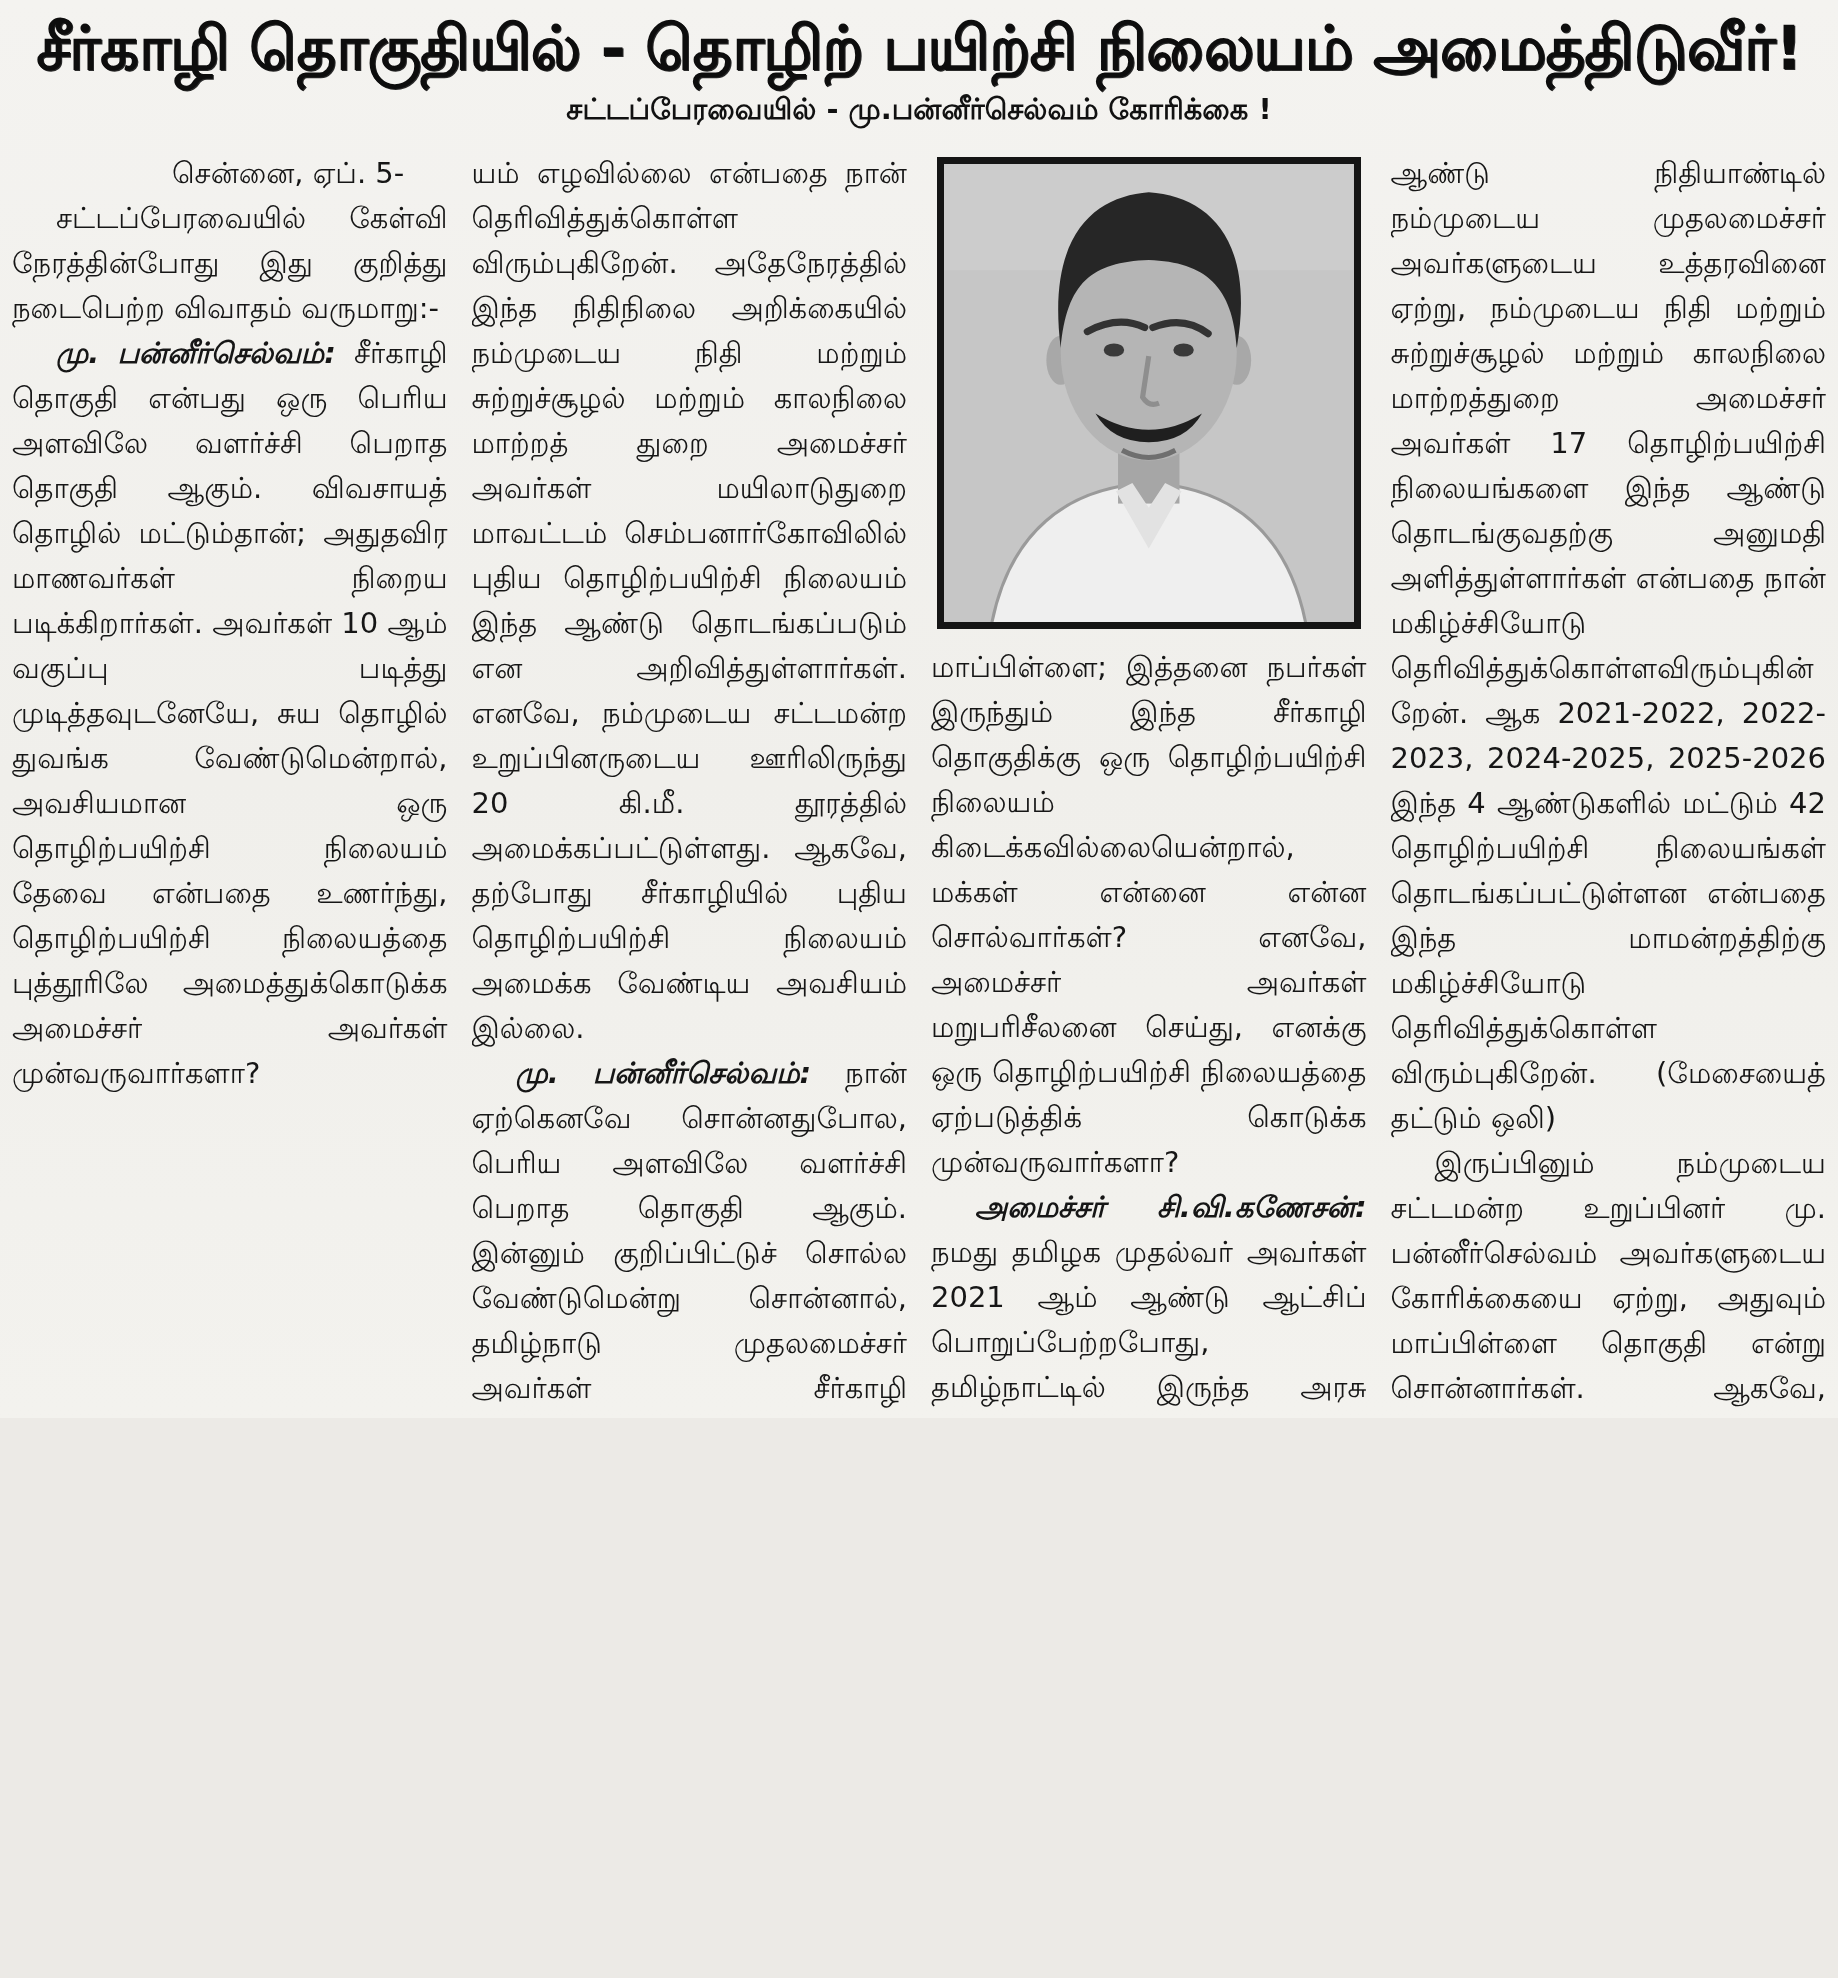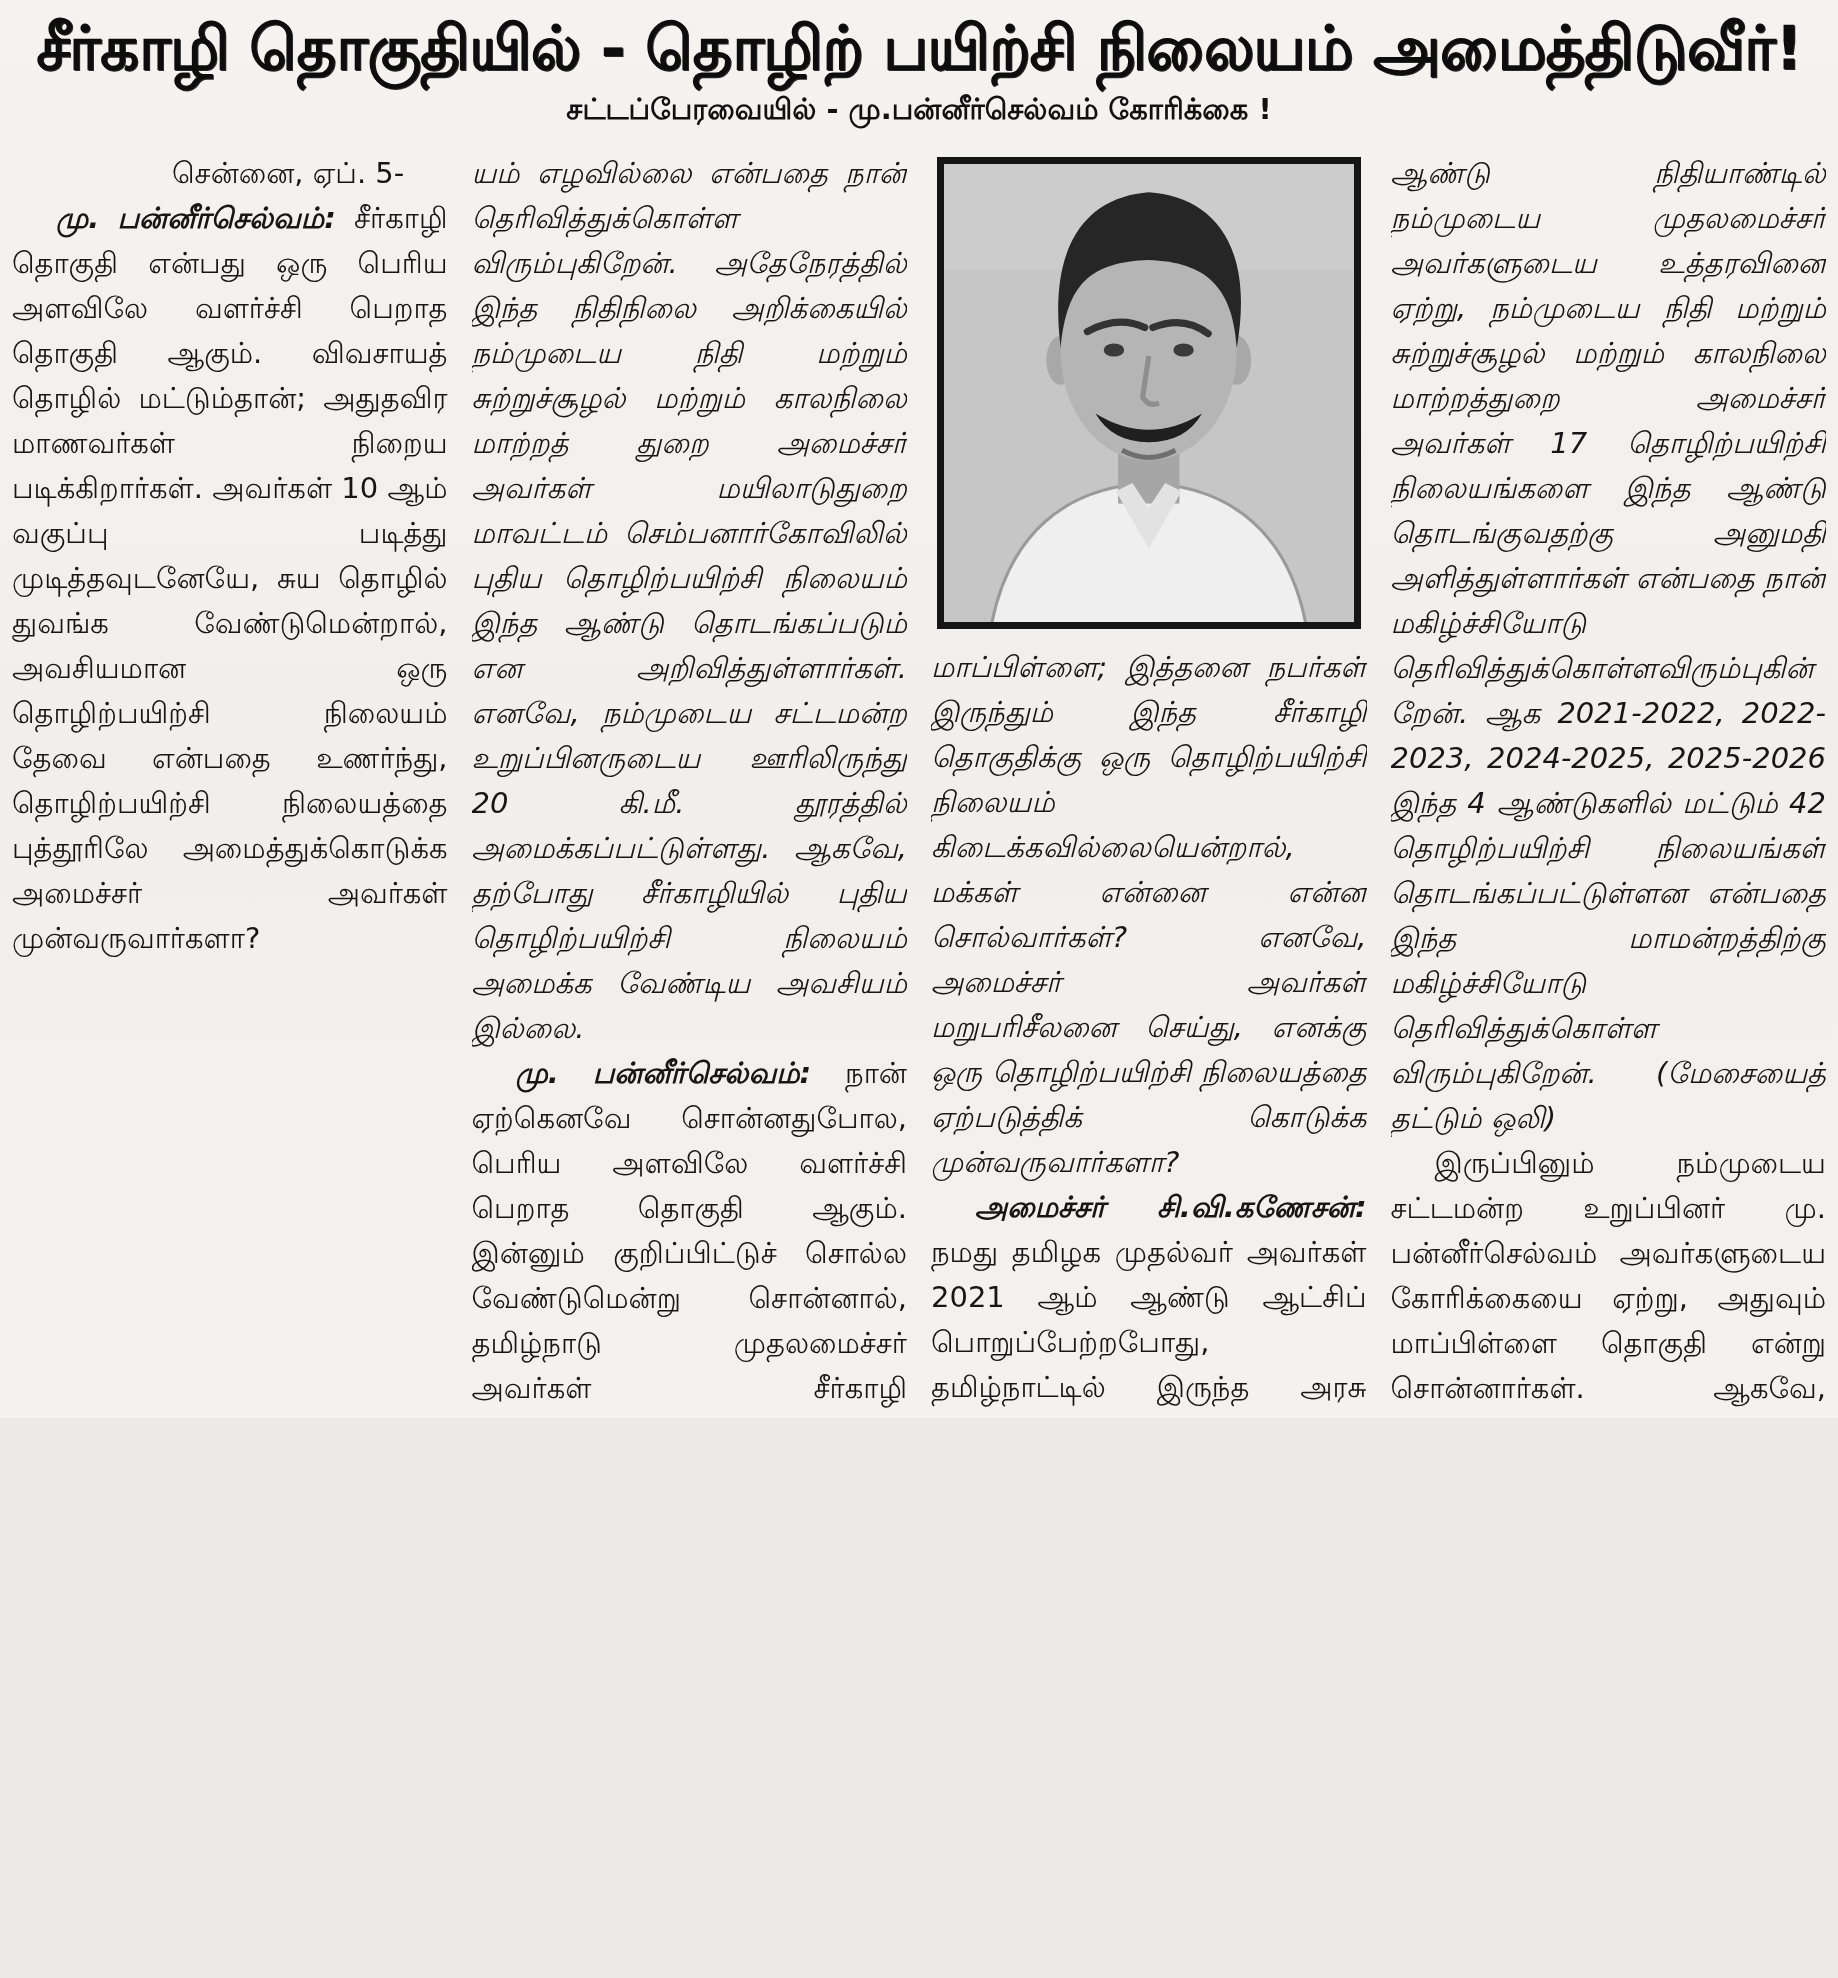--- a/index.html
+++ b/index.html
@@ -54,21 +54,21 @@
     font-size: 29px;
     line-height: 45px;
     text-align: justify;
     overflow: hidden;
     overflow-wrap: break-word;
   }
   .para {
     margin: 0;
     text-indent: 44px;
   }
-  .para.cont { text-indent: 0; font-style: italic; }
+  .para.cont { text-indent: 0; }
   .para.date { text-indent: 160px; }
   .speaker { font-weight: 800; font-style: italic; }
   .photo {
     margin: 6px 6px 16px 6px;
     border: 7px solid #151515;
     background: #c9c9c9;
     height: 458px;
     overflow: hidden;
   }
   .photo svg { display: block; width: 100%; height: 100%; }
@@ -76,20 +76,21 @@
 </head>
 <body>
 
 <div class="page">
   <h1 class="headline">சீர்காழி தொகுதியில் - தொழிற் பயிற்சி நிலையம் அமைத்திடுவீர்!</h1>
   <h2 class="subheadline">சட்டப்பேரவையில் - மு.பன்னீர்செல்வம் கோரிக்கை !</h2>
 
   <div class="article">
     <div class="col">
         <p class="para date">சென்னை, ஏப். 5-</p>
+        <p class="para">சட்டப்பேரவையில் கேள்வி நேரத்தின்போது இது குறித்து நடைபெற்ற விவாதம் வருமாறு:-</p>
         <p class="para"><b class="speaker">மு. பன்னீர்செல்வம்: </b>சீர்காழி தொகுதி என்பது ஒரு பெரிய அளவிலே வளர்ச்சி பெறாத தொகுதி ஆகும். விவசாயத் தொழில் மட்டும்தான்; அதுதவிர மாணவர்கள் நிறைய படிக்கிறார்கள். அவர்கள் 10 ஆம் வகுப்பு படித்து முடித்தவுடனேயே, சுய தொழில் துவங்க வேண்டுமென்றால், அவசியமான ஒரு தொழிற்பயிற்சி நிலையம் தேவை என்பதை உணர்ந்து, தொழிற்பயிற்சி நிலையத்தை புத்தூரிலே அமைத்துக்கொடுக்க அமைச்சர் அவர்கள் முன்வருவார்களா?</p>
       </div>
     <div class="col">
         <p class="para cont">யம் எழவில்லை என்பதை நான் தெரிவித்துக்கொள்ள விரும்புகிறேன். அதேநேரத்தில் இந்த நிதிநிலை அறிக்கையில் நம்முடைய நிதி மற்றும் சுற்றுச்சூழல் மற்றும் காலநிலை மாற்றத் துறை அமைச்சர் அவர்கள் மயிலாடுதுறை மாவட்டம் செம்பனார்கோவிலில் புதிய தொழிற்பயிற்சி நிலையம் இந்த ஆண்டு தொடங்கப்படும் என அறிவித்துள்ளார்கள். எனவே, நம்முடைய சட்டமன்ற உறுப்பினருடைய ஊரிலிருந்து 20 கி.மீ. தூரத்தில் அமைக்கப்பட்டுள்ளது. ஆகவே, தற்போது சீர்காழியில் புதிய தொழிற்பயிற்சி நிலையம் அமைக்க வேண்டிய அவசியம் இல்லை.</p>
         <p class="para"><b class="speaker">மு. பன்னீர்செல்வம்: </b>நான் ஏற்கெனவே சொன்னதுபோல, பெரிய அளவிலே வளர்ச்சி பெறாத தொகுதி ஆகும். இன்னும் குறிப்பிட்டுச் சொல்ல வேண்டுமென்று சொன்னால், தமிழ்நாடு முதலமைச்சர் அவர்கள் சீர்காழி தொகுதியினுடைய மாப்பிள்ளை; அதேபோல வேளாண்மைஉழவர் நலத்துறை அமைச்சர் அவர்கள் சீர்காழி தொகுதியினுடைய மாப்பிள்ளை; அதேபோல போக்குவரத்துத் துறை அமைச்சர் அவர்கள் சீர்காழி தொகுதி உள்ளிட்ட மயிலாடுதுறை மாவட்டத்தினுடைய</p>
       </div>
     <div class="col">
       <figure class="photo">
         <svg viewBox="0 0 200 240" preserveAspectRatio="xMidYMid slice">
           <rect width="200" height="240" fill="#c6c6c6"></rect>

